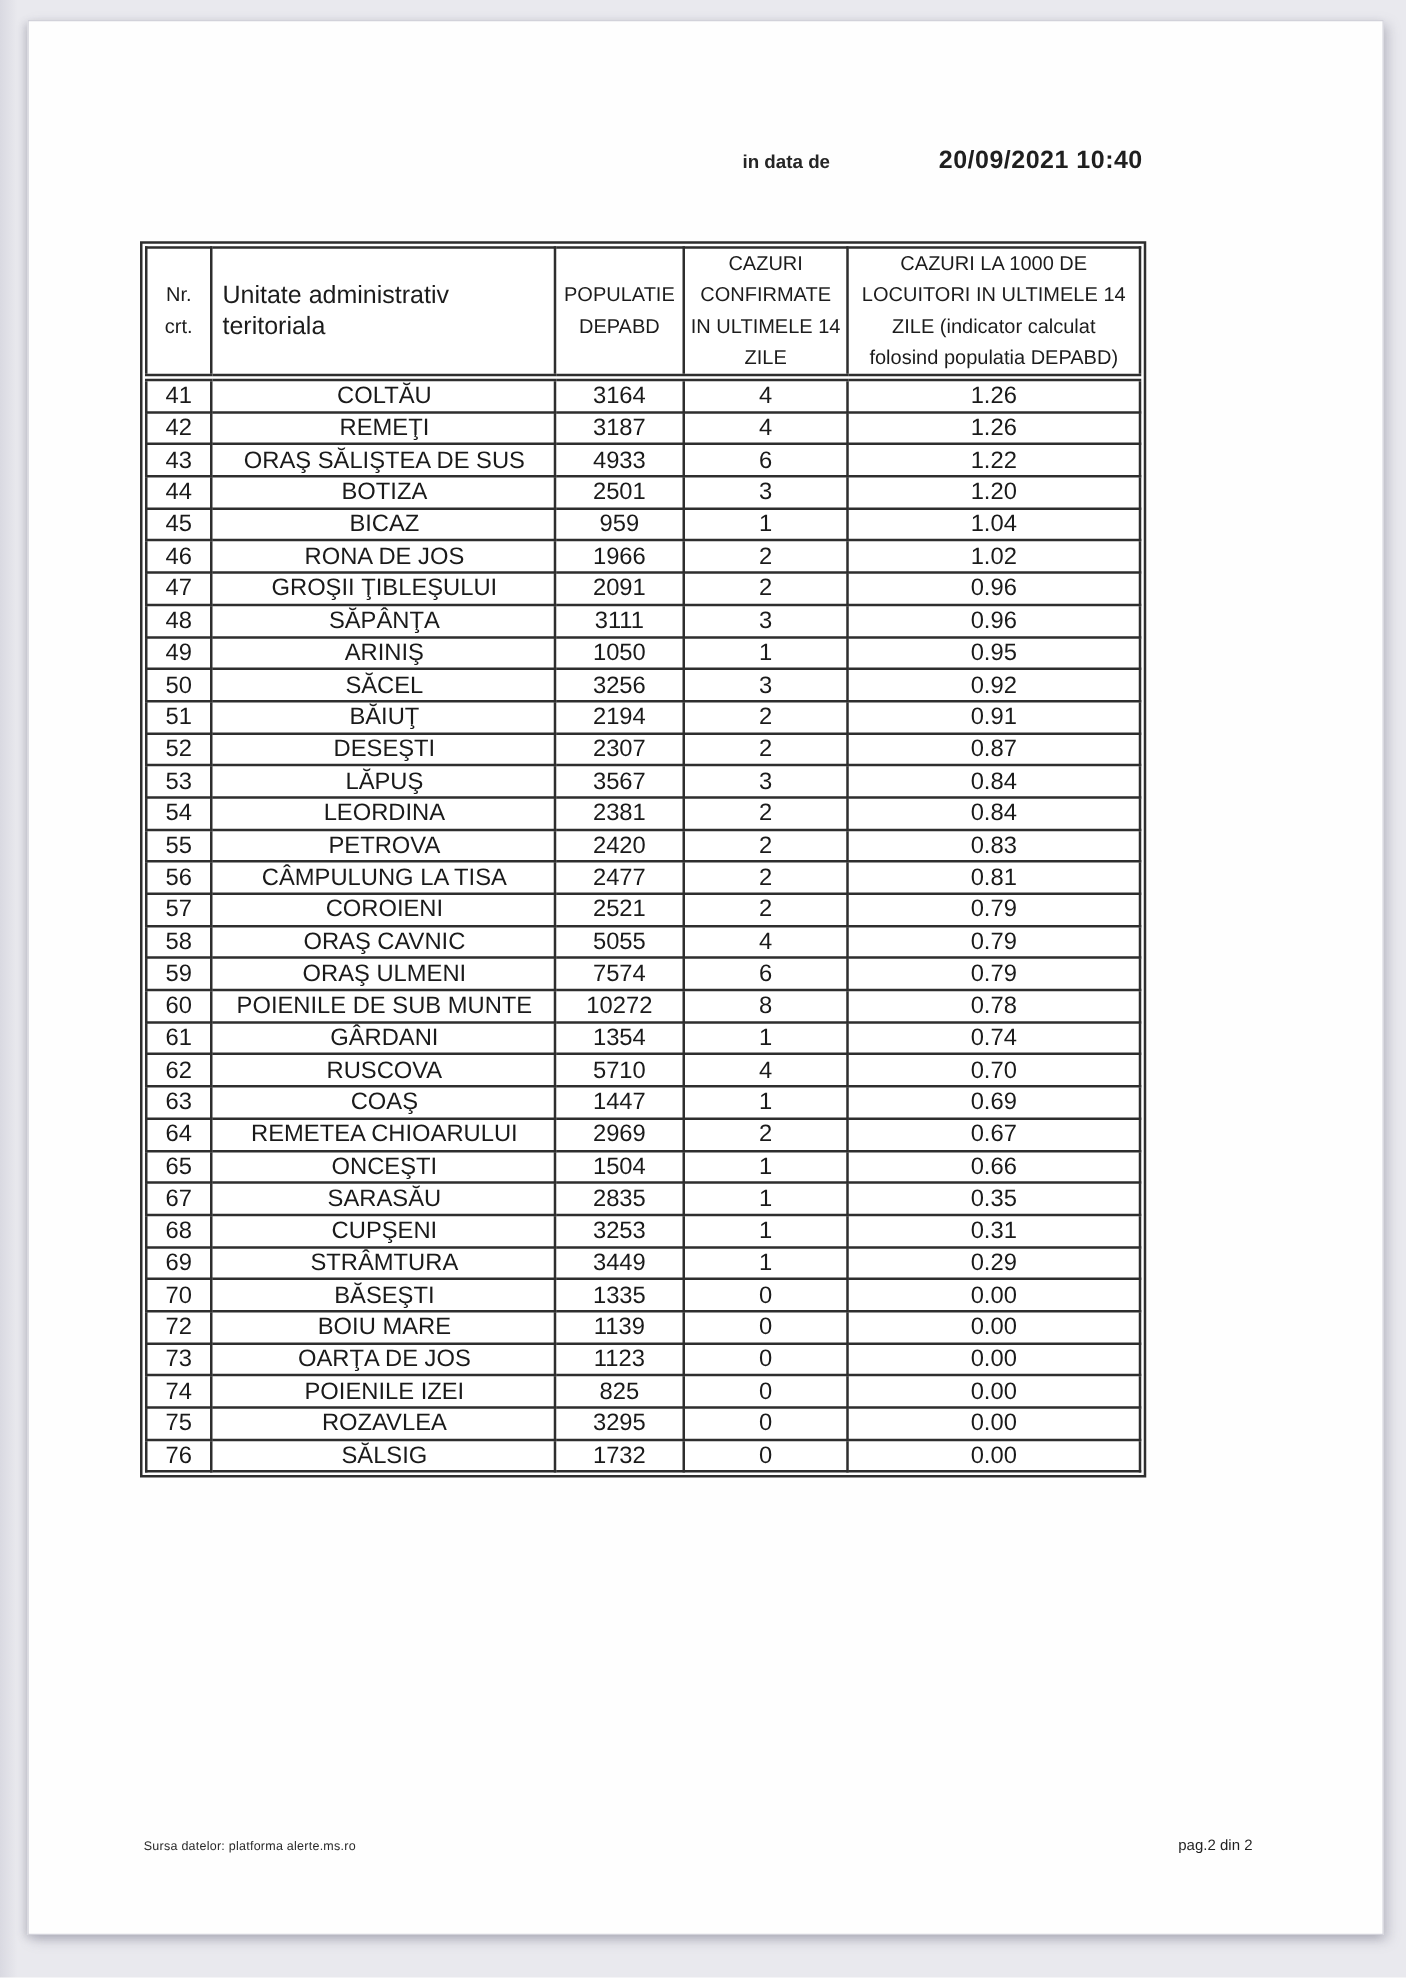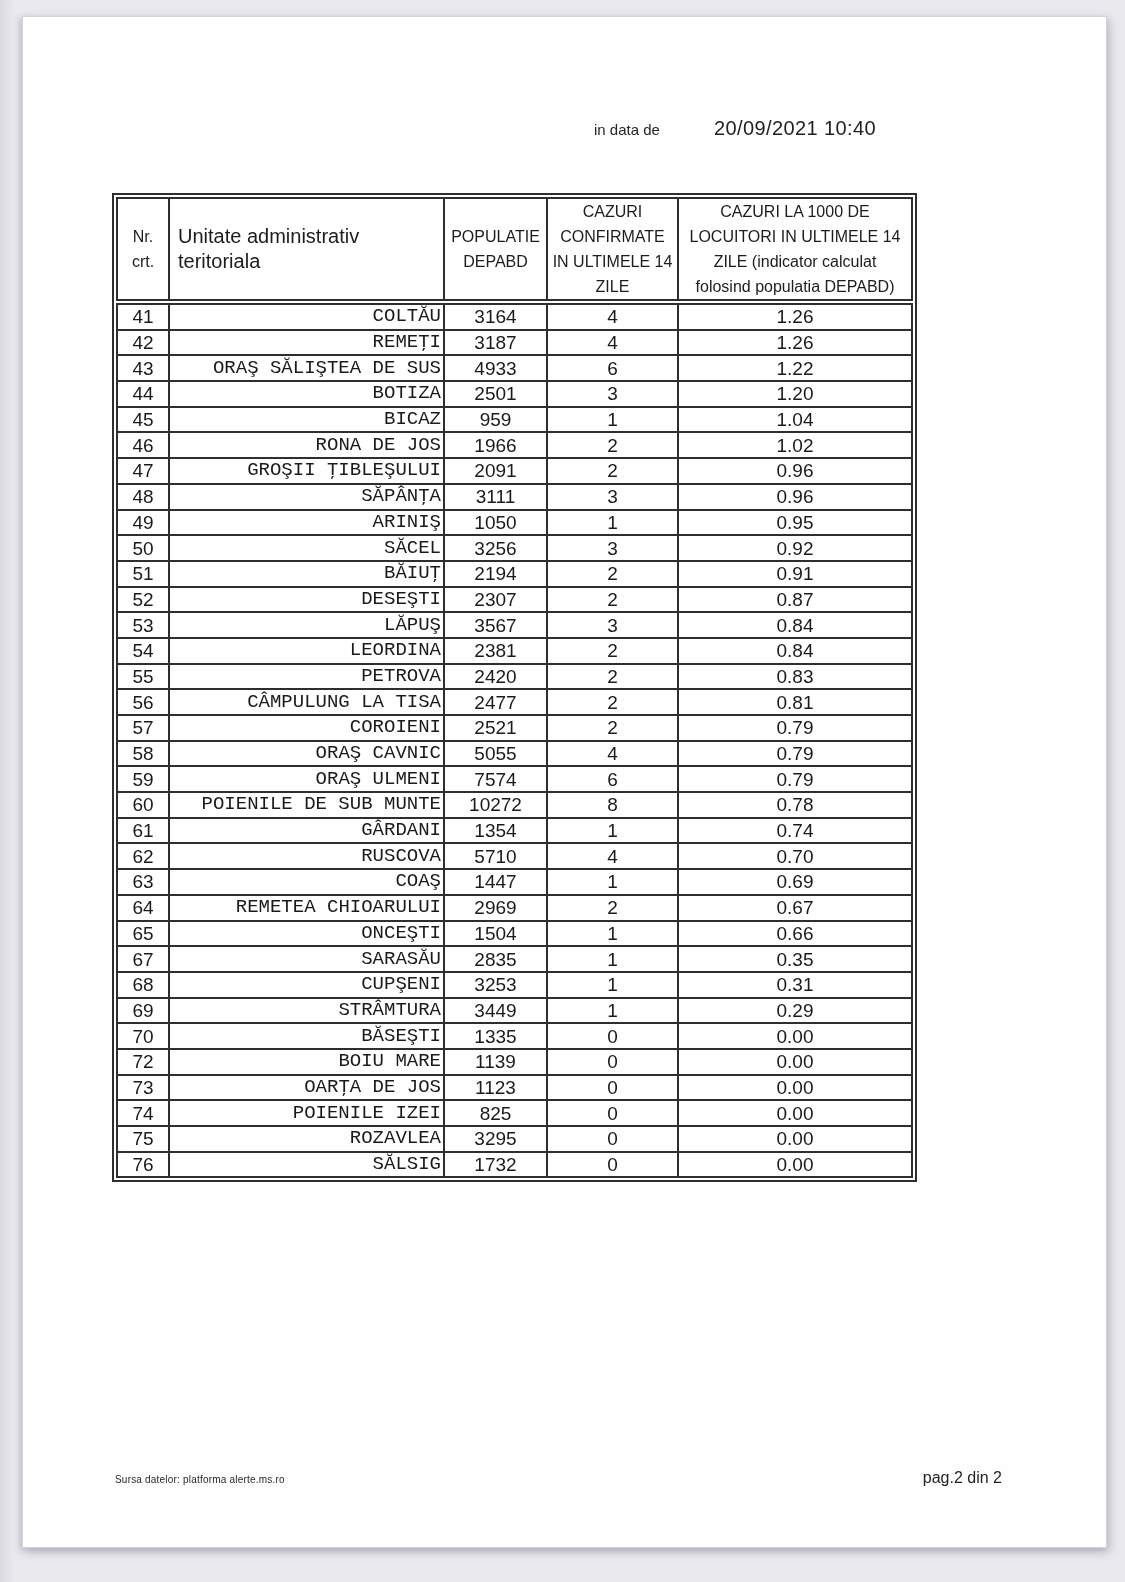--- a/index.html
+++ b/index.html
@@ -25,22 +25,23 @@
     background: #fefefe;
     border: 1px solid #d2d2da;
     box-shadow: -3px 2px 6px rgba(110,110,128,0.25), 3px 4px 9px rgba(110,110,128,0.35);
   }
   .issued-line {
     position: absolute;
     top: 100px;
     left: 571px;
     display: flex;
     align-items: baseline;
-    gap: 54px;
+    gap: 87px;
     white-space: nowrap;
+    font-weight: bold;
   }
   .issued-label {
     font-size: 15px;
     color: #262626;
   }
   .issued-datetime {
     font-size: 20px;
     color: #1f1f1f;
     letter-spacing: 0.4px;
   }
@@ -83,40 +84,39 @@
     height: 23.7px;
     font-size: 19px;
     line-height: 23px;
     text-align: center;
     padding: 0 2px;
     vertical-align: middle;
     color: #1a1a1a;
     white-space: nowrap;
   }
   .doc-table tbody td.col-unit {
-    text-align: right;
+    text-align: center;
     padding-left: 4px;
-    font-family: Liberation Mono, monospace;
   }
   .page-footer {
     position: absolute;
     top: 1452px;
     left: 92px;
     right: 104px;
     display: flex;
     justify-content: space-between;
     align-items: baseline;
   }
   .source-text {
     font-size: 10px;
     color: #2a2a2a;
     letter-spacing: 0.2px;
   }
   .page-number {
-    font-size: 16px;
+    font-size: 12px;
     color: #1f1f1f;
   }
 </style>
 </head>
 <body>
 
 <div class="page">
 
   <div class="issued-line">
     <span class="issued-label">in data de</span>

